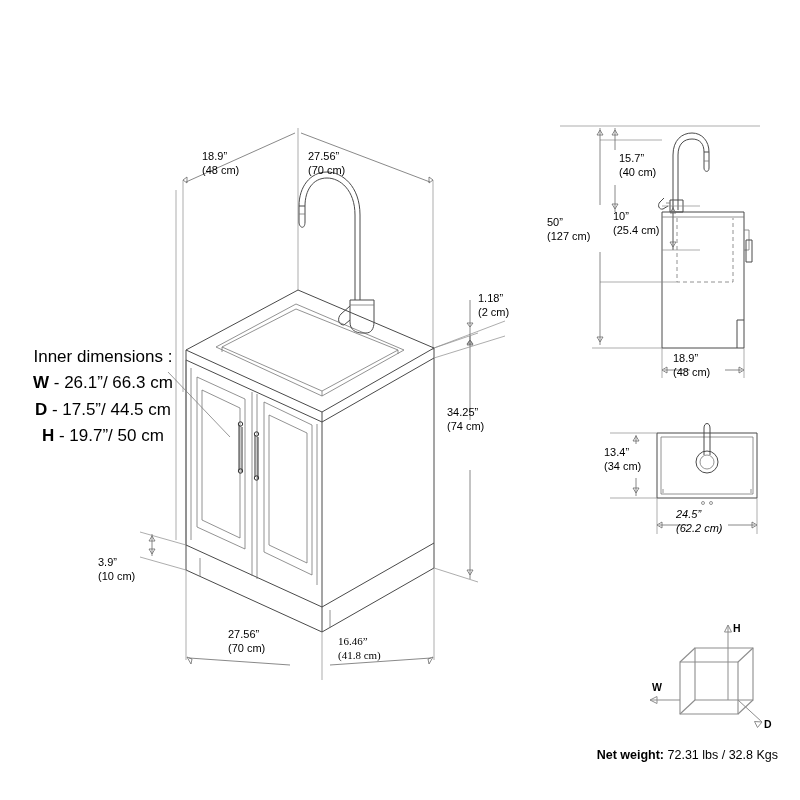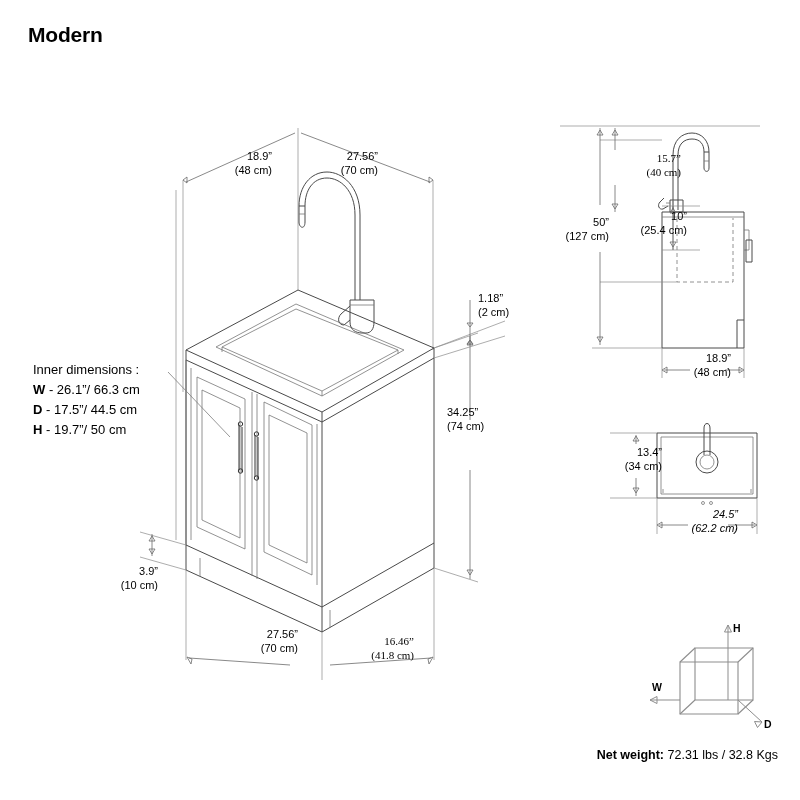--- a/index.html
+++ b/index.html
@@ -34,32 +34,33 @@
     font-size: 21px;
     font-weight: bold;
     letter-spacing: -0.3px;
     line-height: 1.25;
     margin-top: 4px;
   }
   .dim-label {
     position: absolute;
     font-size: 11px;
     line-height: 1.25;
-    text-align: right;
+    text-align: left;
     white-space: nowrap;
     color: #000;
   }
   .dim-label .l2 { display: block; }
   .inner-dims {
     position: absolute;
     left: 33px;
-    top: 360px;
-    font-size: 13px;
+    top: 344px;
+    font-size: 17px;
     line-height: 1.55;
     white-space: nowrap;
+    text-align: center;
   }
   .inner-dims .row b { font-weight: bold; }
   .net-weight {
     position: absolute;
     right: 22px;
     top: 748px;
     font-size: 12.5px;
     white-space: nowrap;
   }
   .net-weight b { font-weight: bold; }
@@ -84,21 +85,20 @@
     font-size: 10.5px;
     font-weight: bold;
   }
 </style>
 </head>
 <body>
 
 <div id="page">
 
   <div class="title-block">
-    <div class="title-line1">Modern</div>
   </div>
 
   <svg class="draw" viewBox="0 0 800 800">
 
     <g>
 
       <line class="extline" x1="183" y1="180" x2="183" y2="392"></line>
       <line class="extline" x1="298" y1="128" x2="298" y2="290"></line>
       <line class="extline" x1="433" y1="180" x2="433" y2="350"></line>
 
@@ -319,36 +319,36 @@
   <div class="dim-label" style="left:478px; top:292px; width:62px; text-align:left;">
     <span>1.18”</span>
     <span class="l2">(2 cm)</span>
   </div>
 
   <div class="dim-label" style="left:447px; top:406px; width:68px; text-align:left;">
     <span>34.25”</span>
     <span class="l2">(74 cm)</span>
   </div>
 
-  <div class="dim-label" style="left:98px; top:556px; width:60px;margin-top:9px;">
+  <div class="dim-label" style="left:98px; top:556px; width:60px;">
     <span>3.9”</span>
     <span class="l2">(10 cm)</span>
   </div>
 
   <div class="dim-label" style="left:228px; top:628px; width:70px;">
     <span>27.56”</span>
     <span class="l2">(70 cm)</span>
   </div>
 
   <div class="dim-label" style="left:338px; top:635px; width:76px;font-family:Liberation Serif, serif;">
     <span>16.46”</span>
     <span class="l2">(41.8 cm)</span>
   </div>
 
-  <div class="dim-label" style="left:619px; top:152px; width:62px;font-family:Liberation Serif, serif;">
+  <div class="dim-label" style="left:619px; top:152px; width:62px;">
     <span>15.7”</span>
     <span class="l2">(40 cm)</span>
   </div>
 
   <div class="dim-label" style="left:613px; top:210px; width:74px;">
     <span>10”</span>
     <span class="l2">(25.4 cm)</span>
   </div>
 
   <div class="dim-label" style="left:547px; top:216px; width:62px;">

